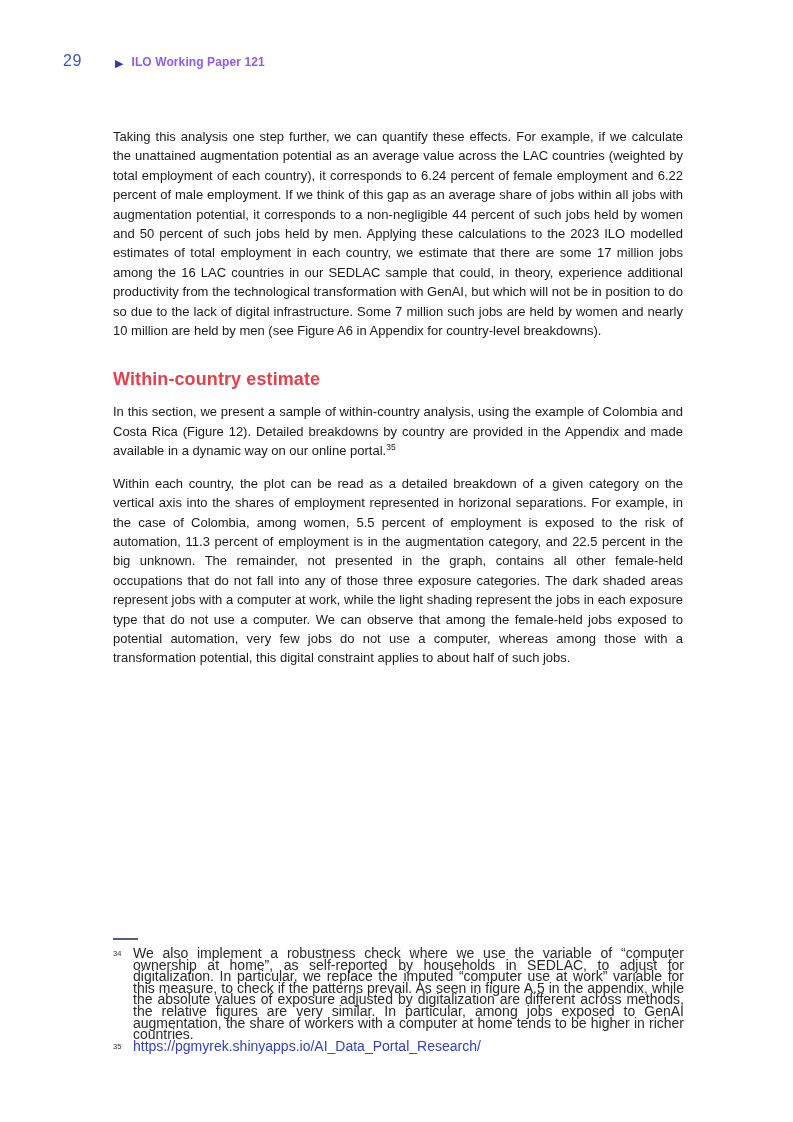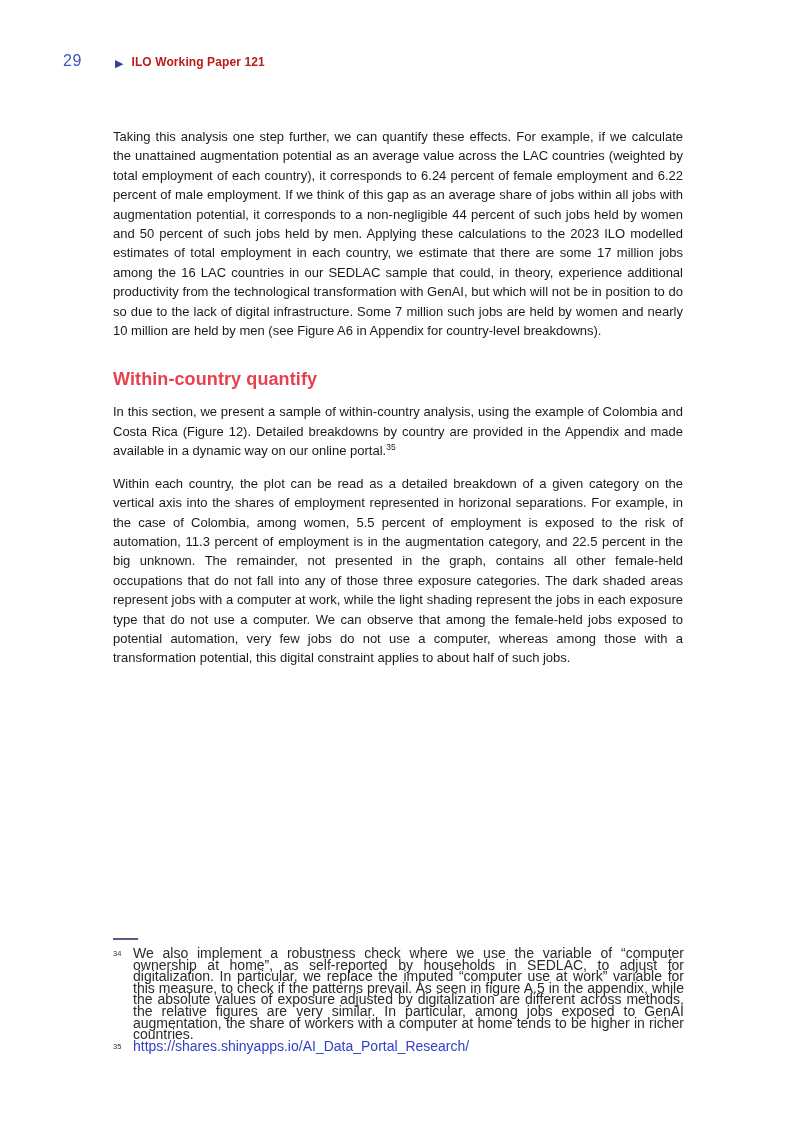--- a/index.html
+++ b/index.html
@@ -13,21 +13,21 @@
   }
 
   
   .header { position: absolute; top: 52px; left: 0; width: 100%; height: 24px; }
   .page-num {
     position: absolute; left: 63px; top: 0;
     font-size: 16px; color: #4354bd; letter-spacing: 0.5px;
   }
   .header-group { position: absolute; left: 115px; top: 3px; display: flex; align-items: center; gap: 8px; }
   .tri-icon { color: #2f3da1; font-size: 11px; line-height: 1; transform: translateY(0.5px); }
-  .header-title { font-size: 12px; font-weight: 700; color: #b91c1c; letter-spacing: 0.1px; }
+  .header-title { font-size: 12px; font-weight: 700; color: #8b5cf6; letter-spacing: 0.1px; }
 
   
   .content { position: absolute; left: 113px; top: 127px; width: 570px; }
   .content p {
     margin: 0 0 13px 0;
     font-size: 13px;
     line-height: 19.4px;
     color: #1b1b1b;
     text-align: justify;
   }
@@ -75,34 +75,34 @@
     <span class="header-group">
       <span class="tri-icon">▶</span>
       <span class="header-title">ILO Working Paper 121</span>
     </span>
   </div>
 
   <div class="content">
 
     <p>Taking this analysis one step further, we can quantify these effects. For example, if we calculate the unattained augmentation potential as an average value across the LAC countries (weighted by total employment of each country), it corresponds to 6.24 percent of female employment and 6.22 percent of male employment. If we think of this gap as an average share of jobs within all jobs with augmentation potential, it corresponds to a non-negligible 44 percent of such jobs held by women and 50 percent of such jobs held by men. Applying these calculations to the 2023 ILO modelled estimates of total employment in each country, we estimate that there are some 17 million jobs among the 16 LAC countries in our SEDLAC sample that could, in theory, experience additional productivity from the technological transformation with GenAI, but which will not be in position to do so due to the lack of digital infrastructure. Some 7 million such jobs are held by women and nearly 10 million are held by men (see Figure A6 in Appendix for country-level breakdowns).</p>
 
-    <h2 class="section-heading">Within-country quantify</h2>
+    <h2 class="section-heading">Within-country estimate</h2>
 
     <p><span>In this section, we present a sample of within-country analysis, using the example of Colombia and Costa Rica (Figure 12). Detailed breakdowns by country are provided in the Appendix and made available in a dynamic way on our online portal.</span><sup>35</sup></p>
 
     <p>Within each country, the plot can be read as a detailed breakdown of a given category on the vertical axis into the shares of employment represented in horizonal separations. For example, in the case of Colombia, among women, 5.5 percent of employment is exposed to the risk of automation, 11.3 percent of employment is in the augmentation category, and 22.5 percent in the big unknown. The remainder, not presented in the graph, contains all other female-held occupations that do not fall into any of those three exposure categories. The dark shaded areas represent jobs with a computer at work, while the light shading represent the jobs in each exposure type that do not use a computer. We can observe that among the female-held jobs exposed to potential automation, very few jobs do not use a computer, whereas among those with a transformation potential, this digital constraint applies to about half of such jobs.</p>
   </div>
 
   <div class="footnotes">
     <div class="fn-rule"></div>
 
     <div class="fn-row">
       <span class="fn-marker">34</span>
       <div class="fn-text">We also implement a robustness check where we use the variable of “computer ownership at home”, as self-reported by households in SEDLAC, to adjust for digitalization. In particular, we replace the imputed “computer use at work” variable for this measure, to check if the patterns prevail. As seen in figure A.5 in the appendix, while the absolute values of exposure adjusted by digitalization are different across methods, the relative figures are very similar. In particular, among jobs exposed to GenAI augmentation, the share of workers with a computer at home tends to be higher in richer countries.</div>
     </div>
 
     <div class="fn-row">
       <span class="fn-marker">35</span>
-      <div class="fn-text"><a>https://shares.shinyapps.io/AI_Data_Portal_Research/</a></div>
+      <div class="fn-text"><a>https://pgmyrek.shinyapps.io/AI_Data_Portal_Research/</a></div>
     </div>
   </div>
 
 </div>
 
 </body></html>

